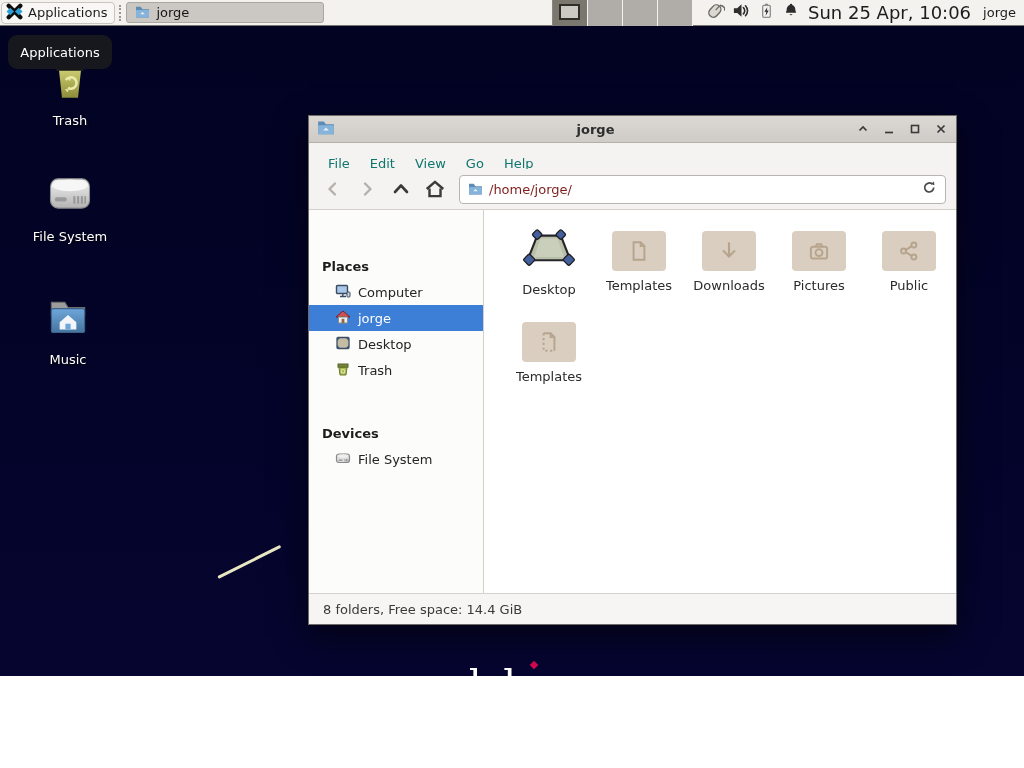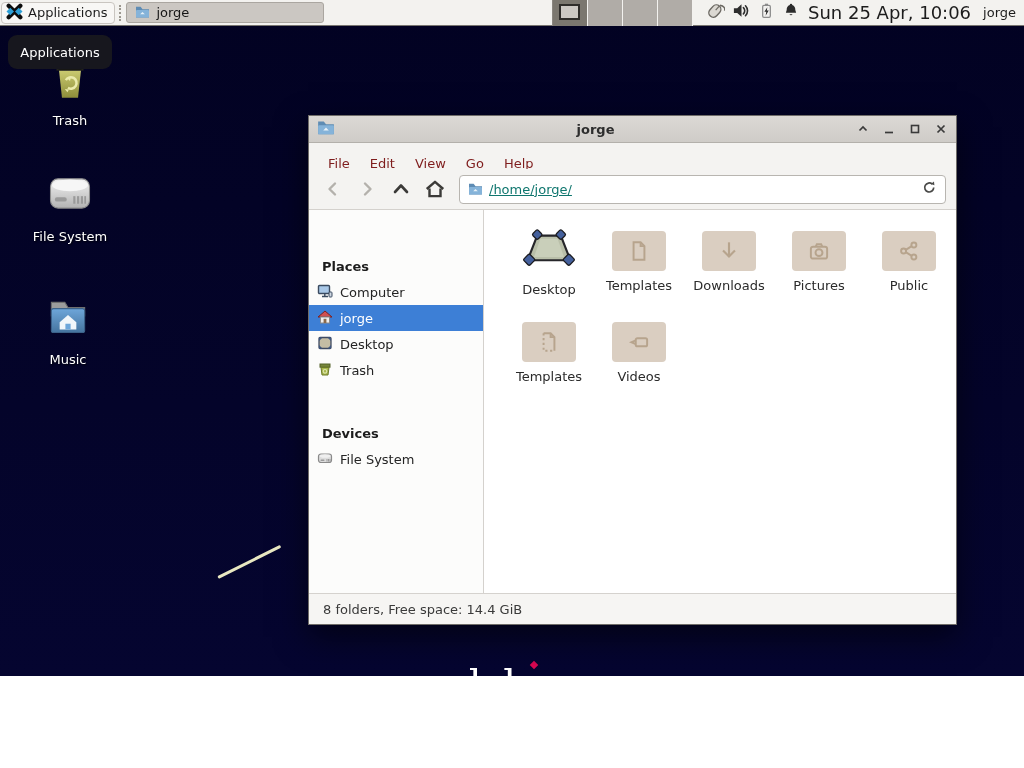--- a/index.html
+++ b/index.html
@@ -39,30 +39,30 @@
   #debian-logo .dot { position:relative; }
   #debian-logo .dot::after { content:""; position:absolute; left:50%; top:2px; width:6px; height:6px; background:#d70751; transform:translateX(-50%) rotate(45deg); }
 
   
   #fmwin { position:absolute; left:308px; top:115px; width:649px; height:510px; background:#f4f3f1; border:1px solid #6f6c68; box-shadow:0 12px 30px rgba(0,0,0,.55); z-index:20; display:flex; flex-direction:column; }
   .titlebar { height:27px; background:linear-gradient(180deg,#dcd9d5,#cfccc8); border-bottom:1px solid #b3b0ab; display:flex; align-items:center; padding:0 8px; }
   .titlebar .title { flex:1; text-align:center; font-size:13px; font-weight:bold; color:#2d2d2d; }
   .tb-btns { display:flex; align-items:center; gap:12px; }
   .tb-btn { width:14px; height:14px; display:flex; align-items:center; justify-content:center; }
   .menubar { height:26px; background:#f4f3f1; display:flex; align-items:center; padding-left:10px; gap:2px; }
-  .menu-item { font-size:13px; color:#7f1d1d; padding:3px 9px;margin-top:15px; }
+  .menu-item { font-size:13px; color:#0f766e; padding:3px 9px;margin-top:15px; }
   .menu-item .mn { text-decoration:underline; }
   .toolbar { height:41px; background:#f4f3f1; border-bottom:1px solid #d4d1cd; display:flex; align-items:center; padding:0 10px; gap:6px; }
   .nav-btn { width:28px; height:28px; display:flex; align-items:center; justify-content:center; }
   .path-entry { flex:1; height:29px; background:#ffffff; border:1px solid #b8b5b0; border-radius:4px; display:flex; align-items:center; padding:0 8px; gap:6px; margin-left:4px; }
-  .path-entry .ptext { flex:1; font-size:13px; color:#0f766e;text-decoration:underline; }
+  .path-entry .ptext { flex:1; font-size:13px; color:#7f1d1d; }
   .fm-body { flex:1; display:flex; background:#fff; min-height:0; }
   .sidebar { width:175px; background:#fcfcfb; border-right:1px solid #d4d1cd; padding-top:6px; font-size:13px; }
   .sb-header { font-weight:bold; color:#1c1c1c; padding:5px 0 5px 13px;margin-top:38px; }
-  .sb-row { display:flex; align-items:center; gap:7px; height:26px; padding-left:8px; color:#242424; }
+  .sb-row { display:flex; align-items:center; gap:7px; height:26px; padding-left:26px; color:#242424; }
   .sb-row.selected { background:#3d7fd6; color:#ffffff; }
   .main-area { flex:1; padding:12px 0 0 20px; }
   .fgrid { display:grid; grid-template-columns:repeat(5,90px); row-gap:16px; }
   .tile { width:90px; display:flex; flex-direction:column; align-items:center; }
   .tile .tlabel { margin-top:7px; font-size:13px; color:#2b2b2b; white-space:nowrap; }
   .folder-icon { position:relative; width:54px; height:40px; margin-top:9px; background:#dacec1; border-radius:4px; display:flex; align-items:center; justify-content:center; }
   .folder-icon .fback { position:absolute; left:0; right:0; top:-4px; height:10px; background:#c9baa9; border-radius:3px; z-index:-1; }
   .folder-icon .ftab { position:absolute; left:0; top:-7px; width:22px; height:10px; background:#c9baa9; border-radius:3px 3px 0 0; z-index:-1; }
   .statusbar { height:31px; background:#f6f5f3; border-top:1px solid #d5d2ce; display:flex; align-items:center; padding-left:14px; font-size:13px; color:#3a3a3a; }
 
@@ -417,31 +417,20 @@
                 <div class="ftab"></div>
               <svg width="26" height="26" viewBox="0 0 24 24" fill="none" stroke="#b7a48d" stroke-width="1.8">
                   <path d="M7 4 h6.5 L17 7.5 V20" stroke-dasharray="none"></path>
                   <path d="M13.5 4 v3.5 H17"></path>
                   <path d="M7 4 V20 H17" stroke-dasharray="2 2.4"></path>
                 </svg>
             </div>
             <span class="tlabel">Templates</span>
           </div>
 
-          <div class="tile">
-            <div class="folder-icon">
-                <div class="fback"></div>
-                <div class="ftab"></div>
-              <svg width="26" height="26" viewBox="0 0 24 24" fill="none" stroke="#b7a48d" stroke-width="1.8">
-                  <rect x="9" y="8.5" width="10.5" height="7.5" rx="1.5"></rect>
-                  <path d="M9 10.5 L5 12.2 L9 14"></path>
-                </svg>
-            </div>
-            <span class="tlabel">Videos</span>
-          </div>
         </div>
       </div>
     </div>
 
     <div class="statusbar">
       <span>8 folders, Free space: 14.4 GiB</span>
     </div>
   </div>
 
   <div id="dock">

